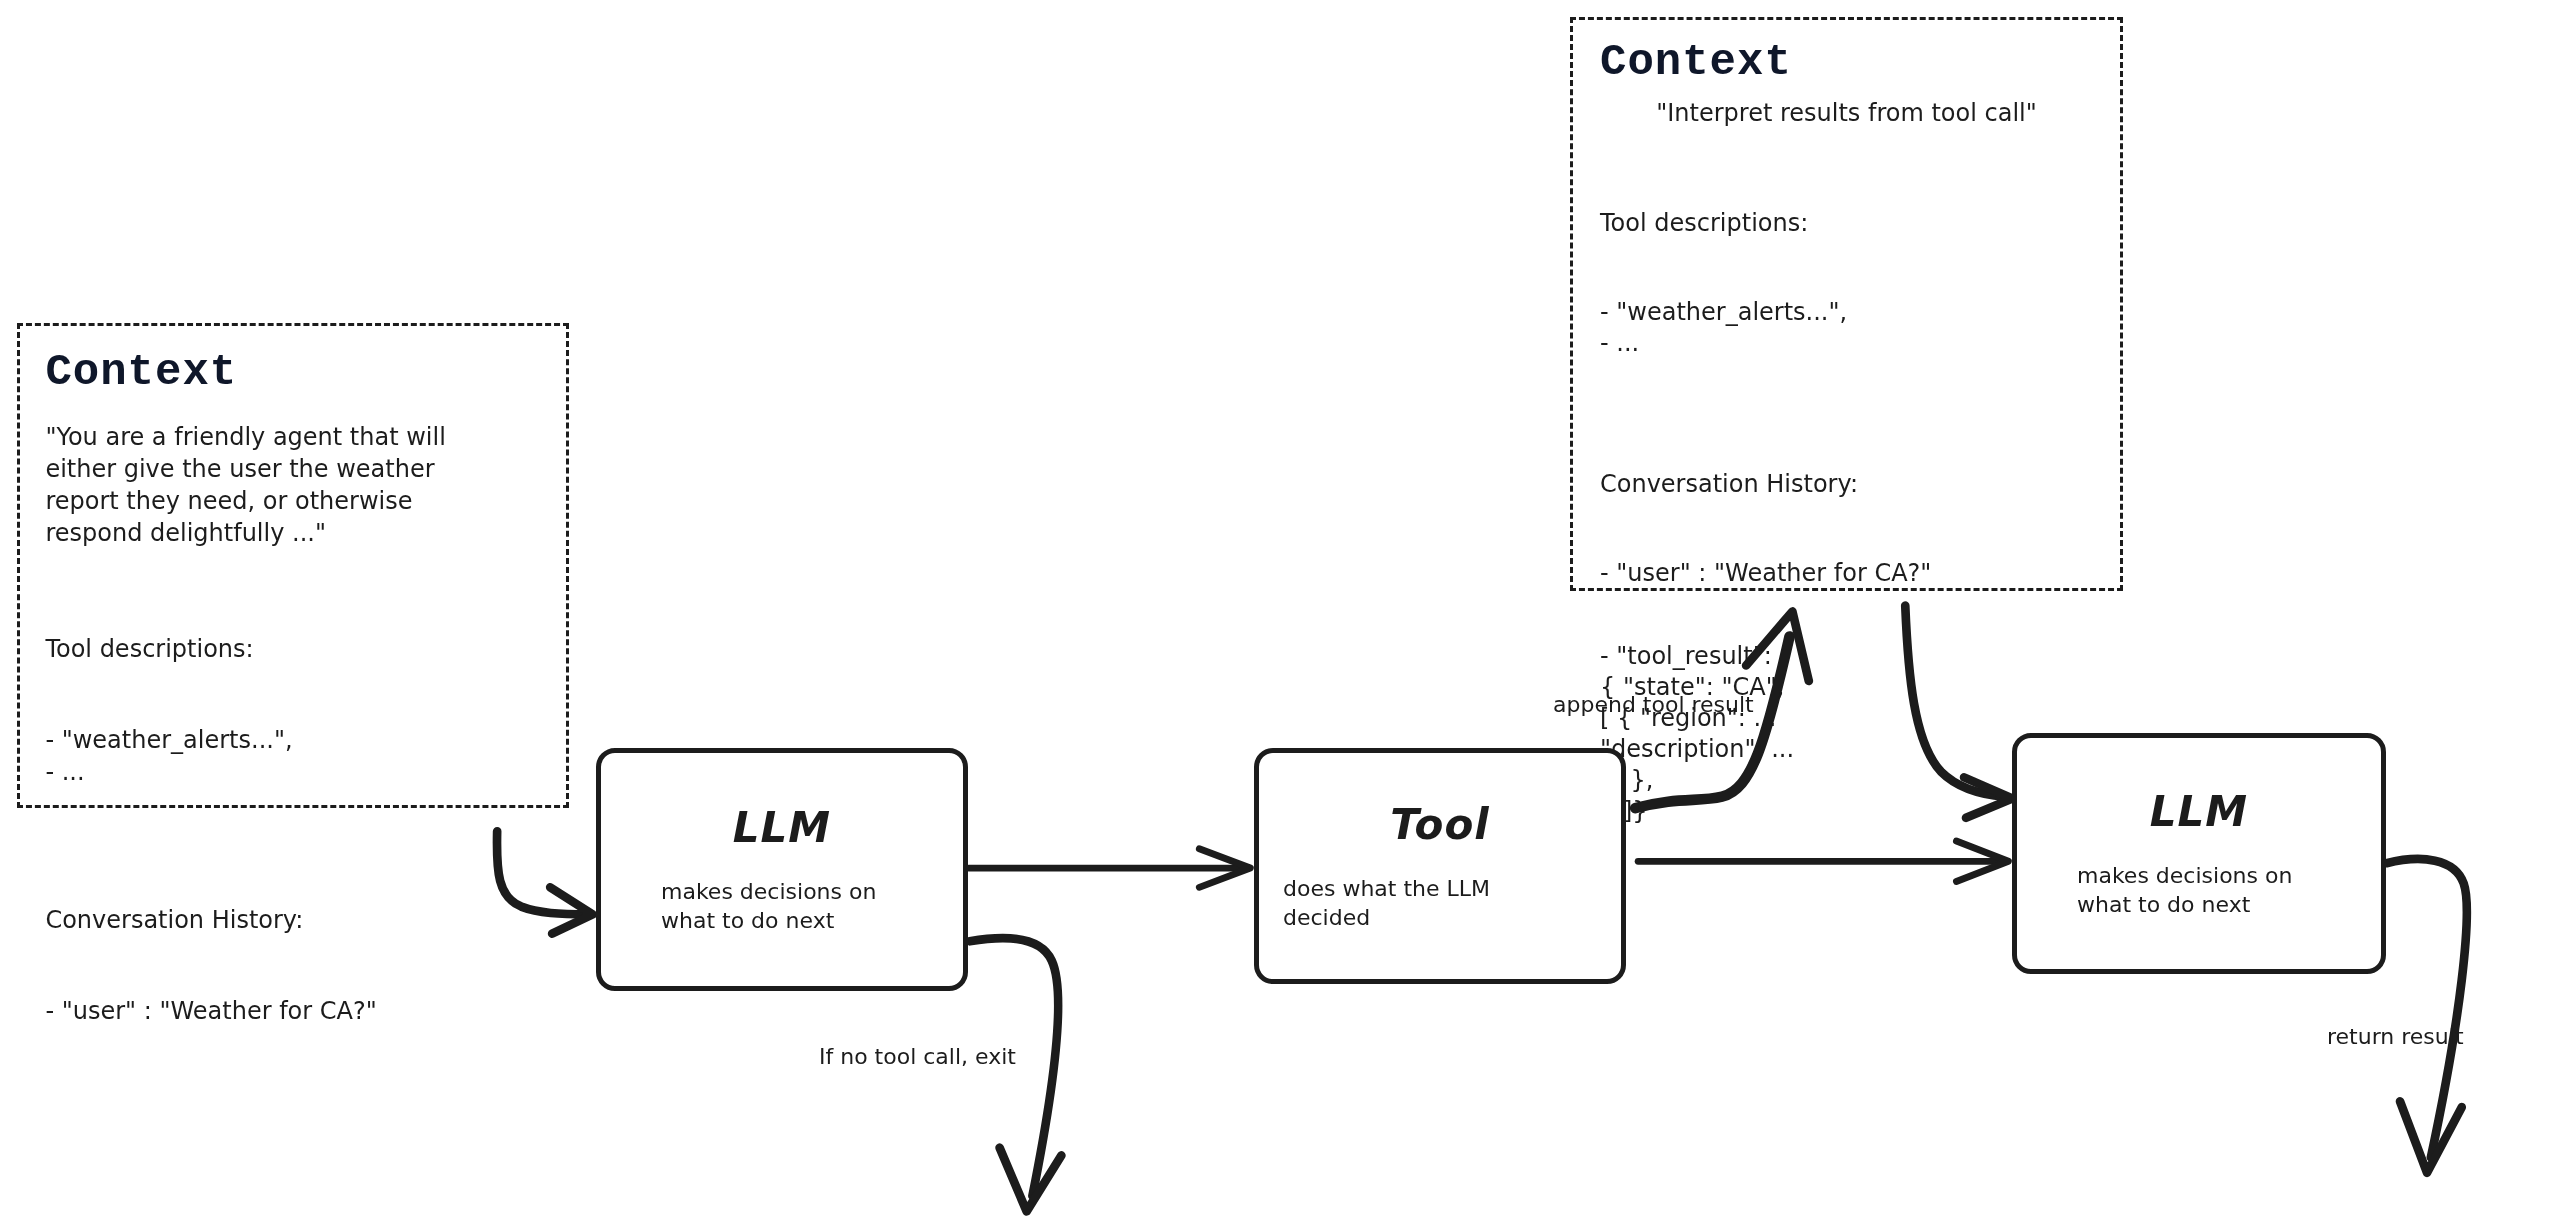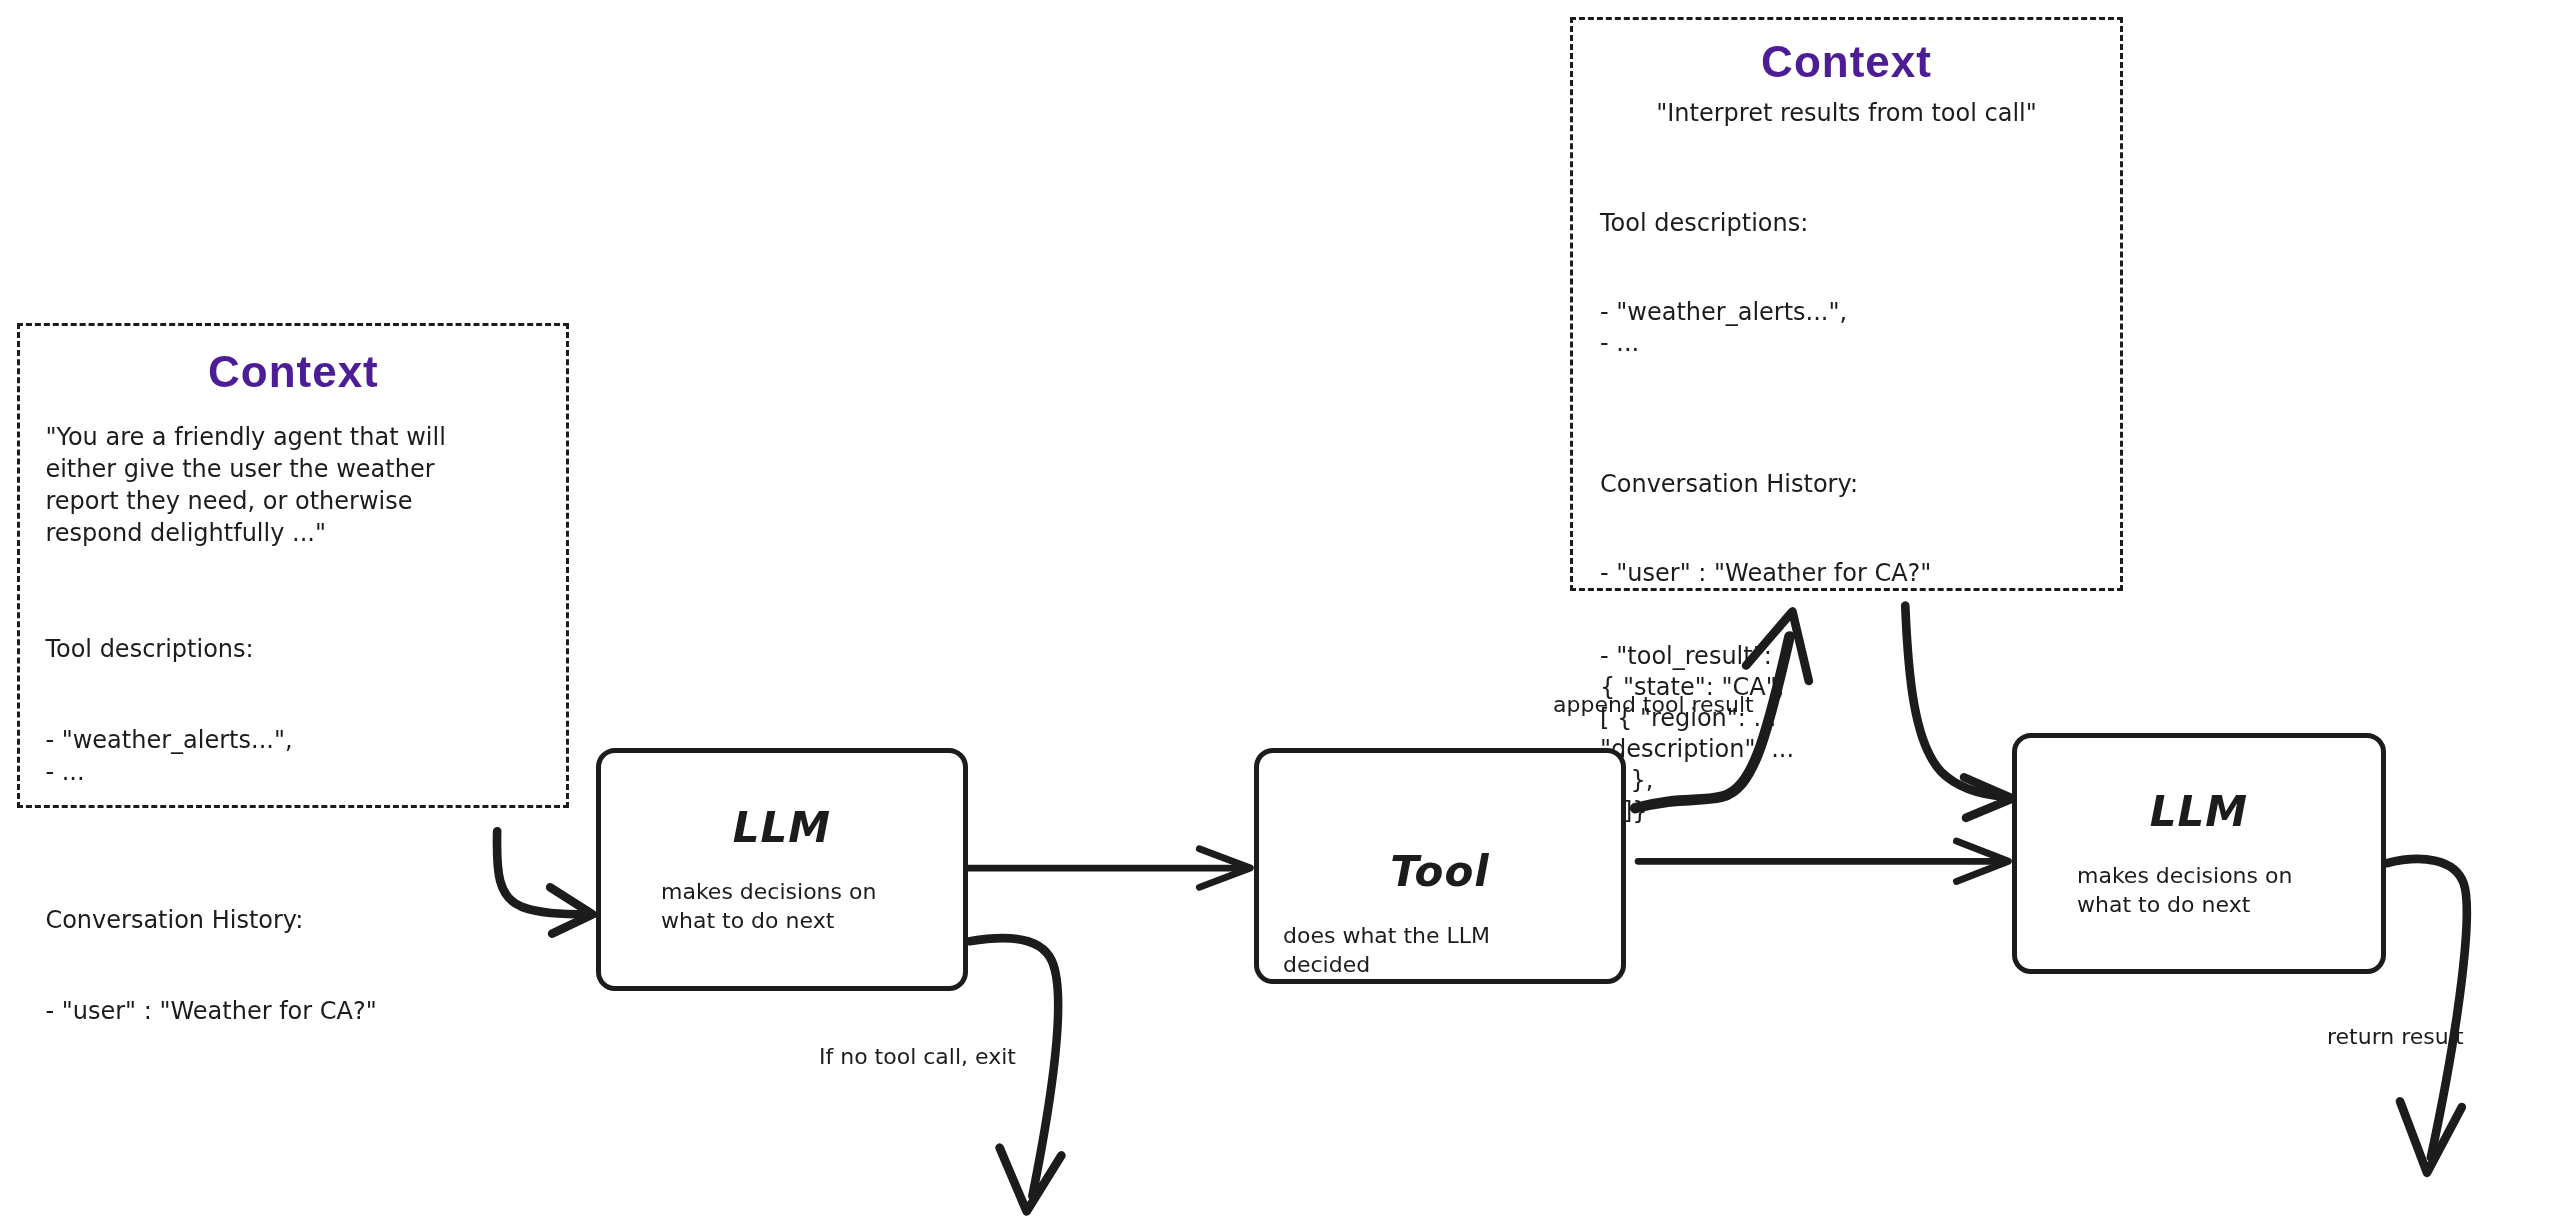--- a/index.html
+++ b/index.html
@@ -28,24 +28,23 @@
   }
 
   
   .context-box {
     position: absolute;
     border: 3.9px dashed #1c1c1c;
     background: transparent;
     box-sizing: border-box;
   }
   .context-title {
-    text-align: center;
-    font-family: Liberation Sans, sans-serif;
+    font-family: Liberation Mono, monospace;
     font-weight: 700;
-    color: #4c1d95;
+    color: #0f172a;
     letter-spacing: 1px;
   }
   .context-body {
     color: #1c1c1c;
     font-family: "DejaVu Sans", sans-serif;
   }
   .ctx-para {
     margin: 0 0 25px 0;
     white-space: pre-line;
   }
@@ -104,21 +103,21 @@
     color: #1c1c1c;
     text-align: left;
     white-space: pre-line;
     margin-top: 25px;
     align-self: flex-start;
   }
 
   #node-llm-1 { left: 596px;  top: 748px; width: 372px; height: 243px; }
   #node-llm-1 .node-sub { margin-left: 60px; }
 
-  #node-tool  { left: 1254px; top: 748px; width: 372px; height: 236px; justify-content: flex-end; }
+  #node-tool  { left: 1254px; top: 748px; width: 372px; height: 236px; }
   #node-tool  .node-sub { margin-left: 24px; }
 
   #node-llm-2 { left: 2012px; top: 733px; width: 374px; height: 241px; }
   #node-llm-2 .node-sub { margin-left: 60px; }
 
   
   .edge-label {
     position: absolute;
     font-family: "DejaVu Sans", sans-serif;
     font-size: 22px;

